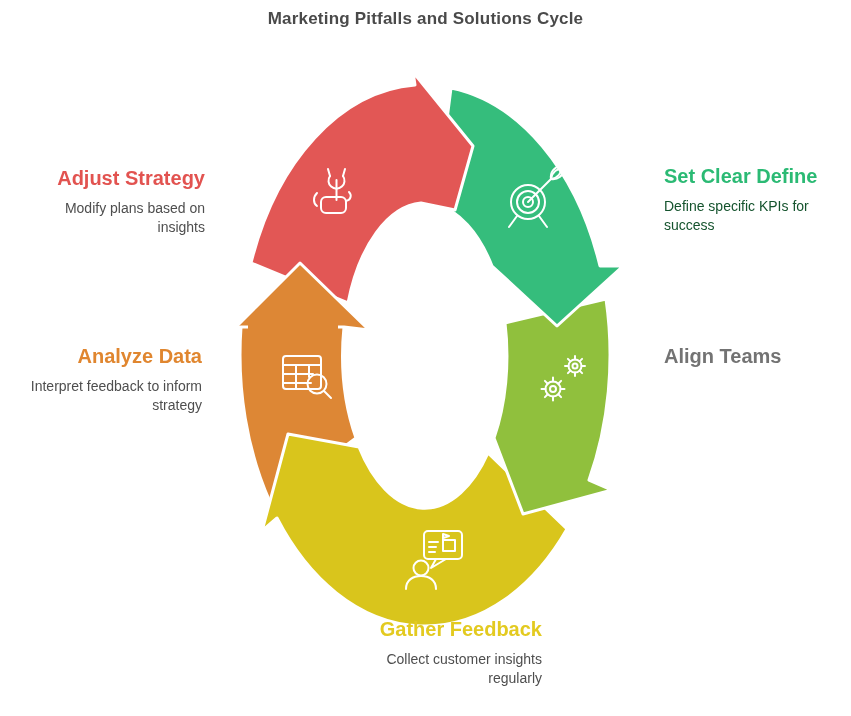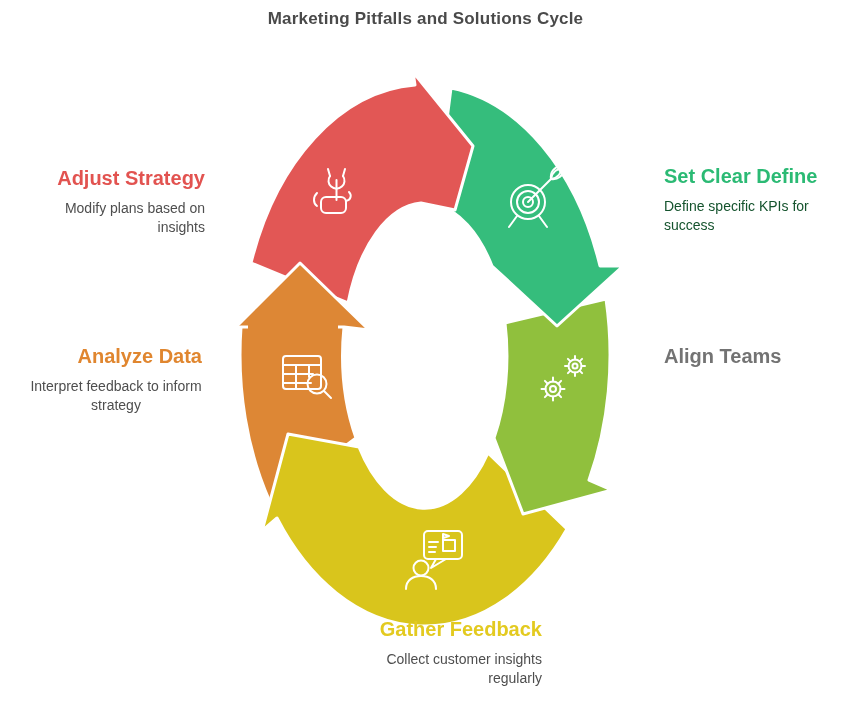--- a/index.html
+++ b/index.html
@@ -7,21 +7,21 @@
          font-family:"Liberation Sans","DejaVu Sans",sans-serif;background:#fff;}
   .diagram-svg{position:absolute;left:0;top:0;}
   .page-title{position:absolute;left:0;right:0;top:9px;text-align:center;
               font-size:17px;font-weight:700;letter-spacing:.2px;}
   .label-block{position:absolute;}
   .step-heading{font-size:20px;font-weight:700;margin:0 0 9px 0;line-height:1.15;}
   .step-desc{font-size:14px;line-height:1.35;}
   .pos-top-left{left:20px;top:167px;width:185px;text-align:right;}
   .pos-middle-left{left:30px;top:345px;width:172px;}
   .pos-middle-left .step-heading{text-align:right;}
-  .pos-middle-left .step-desc{text-align:center;}
+  .pos-middle-left .step-desc{text-align:right;}
   .pos-top-right{left:664px;top:165px;width:176px;text-align:left;}
   .pos-middle-right{left:664px;top:345px;width:176px;text-align:left;}
   .pos-bottom-center{left:330px;top:618px;width:212px;text-align:right;}
   .arrow{stroke:#ffffff;stroke-width:3;stroke-linejoin:round;}
   .icon{fill:none;stroke:#ffffff;stroke-width:2;stroke-linecap:round;stroke-linejoin:round;}
 </style>
 </head>
 <body>
 
 <div class="stage">

